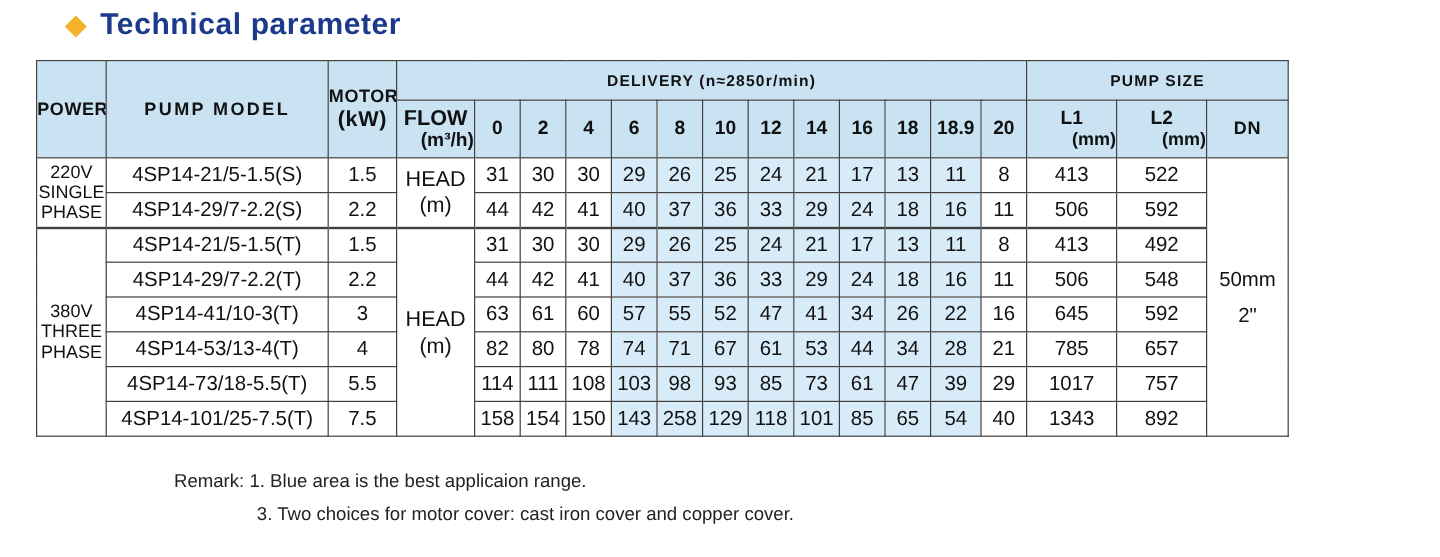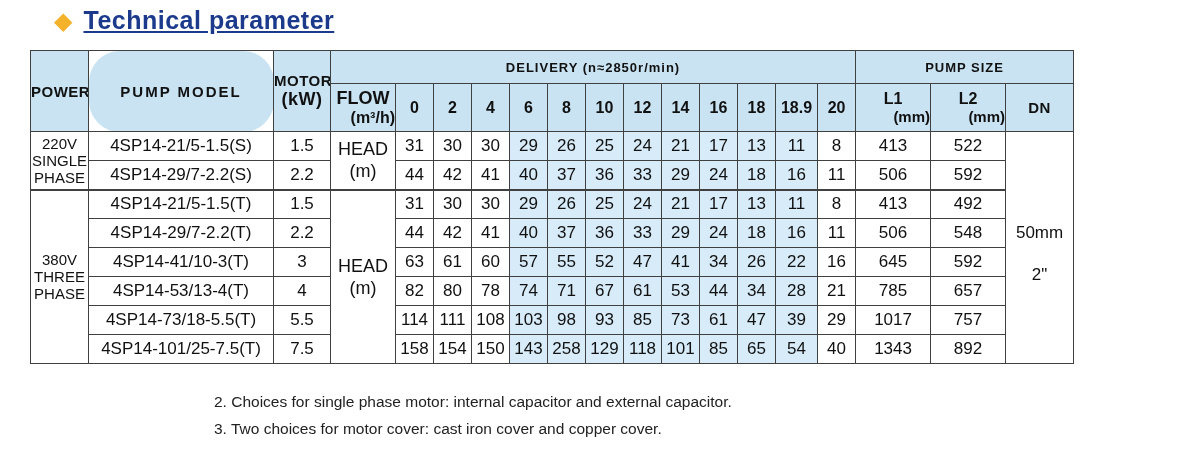--- a/index.html
+++ b/index.html
@@ -11,48 +11,48 @@
     --text-color:#111111;
   }
   *{box-sizing:border-box;}
   html,body{margin:0;padding:0;}
   body{
     width:1200px;height:464px;position:relative;background:#ffffff;
     font-family:"Liberation Sans","DejaVu Sans",sans-serif;color:var(--text-color);
   }
   .title-row{position:absolute;left:54px;top:6px;display:flex;align-items:center;gap:11px;}
   .diamond{color:var(--diamond-color);font-size:24px;line-height:1;}
-  .title-text{color:var(--title-color);font-size:25px;font-weight:bold;letter-spacing:0.5px;text-decoration:underline;}
+  .title-text{color:var(--title-color);font-size:25px;font-weight:bold;letter-spacing:0.5px;}
 
   table.param{
     position:absolute;left:30px;top:50px;
     border-collapse:collapse;table-layout:fixed;width:1043px;
   }
   table.param th, table.param td{
     border:1px solid var(--border-color);
     text-align:center;vertical-align:middle;
     padding:0;overflow:hidden;white-space:nowrap;
   }
   thead th{background:var(--header-bg);font-weight:bold;}
   .th-lg{font-size:13px;letter-spacing:1px;height:33px;}
   .th-sm{font-size:15px;letter-spacing:0.5px;}
-  .th-model{font-size:15px;letter-spacing:2px;border-radius:31px;}
+  .th-model{font-size:15px;letter-spacing:2px;}
   .th-flow{font-size:18px;}
   .th-num{font-size:16px;height:48px;}
   .th-mm{font-size:16px;font-weight:bold;margin-top:32px;}
   .sub{font-size:15px;font-weight:bold;text-align:right;}
   .th-flow .sub{font-size:16px;}
   .motor-sub{font-size:18px;}
 
   tbody td{height:29px;font-size:17px;background:#ffffff;}
   tbody td.hl{background:var(--hl-bg);}
   tbody td.power-cell{font-size:15px;line-height:17px;padding:1px 0;text-align:center;}
   tbody td.head-cell{font-size:18px;line-height:22px;}
   tbody td.dn-cell{font-size:17px;}
-  .dn-line{line-height:30px;margin-top:12px;}
+  .dn-line{line-height:30px;}
   tr.group-start td{border-top:2px solid var(--border-color);}
 
   .remarks{
     position:absolute;left:145px;top:389px;
     font-size:15.5px;line-height:26.5px;color:#222222;
   }
   .remark-indent{padding-left:69px;}
 </style>
 </head>
 <body>
@@ -287,15 +287,15 @@
         <td class="hl">65</td>
         <td class="hl">54</td>
         <td>40</td>
         <td>1343</td>
         <td>892</td>
       </tr>
     </tbody>
 </table>
 
 <div class="remarks">
-  <div class="remark-indent">2. Choices for single phase motor: internal capacitor and external capacitor.</div>
+  <div>Remark: 1. Blue area is the best applicaion range.</div>
   <div class="remark-indent">3. Two choices for motor cover: cast iron cover and copper cover.</div>
 </div>
 
 </body></html>

